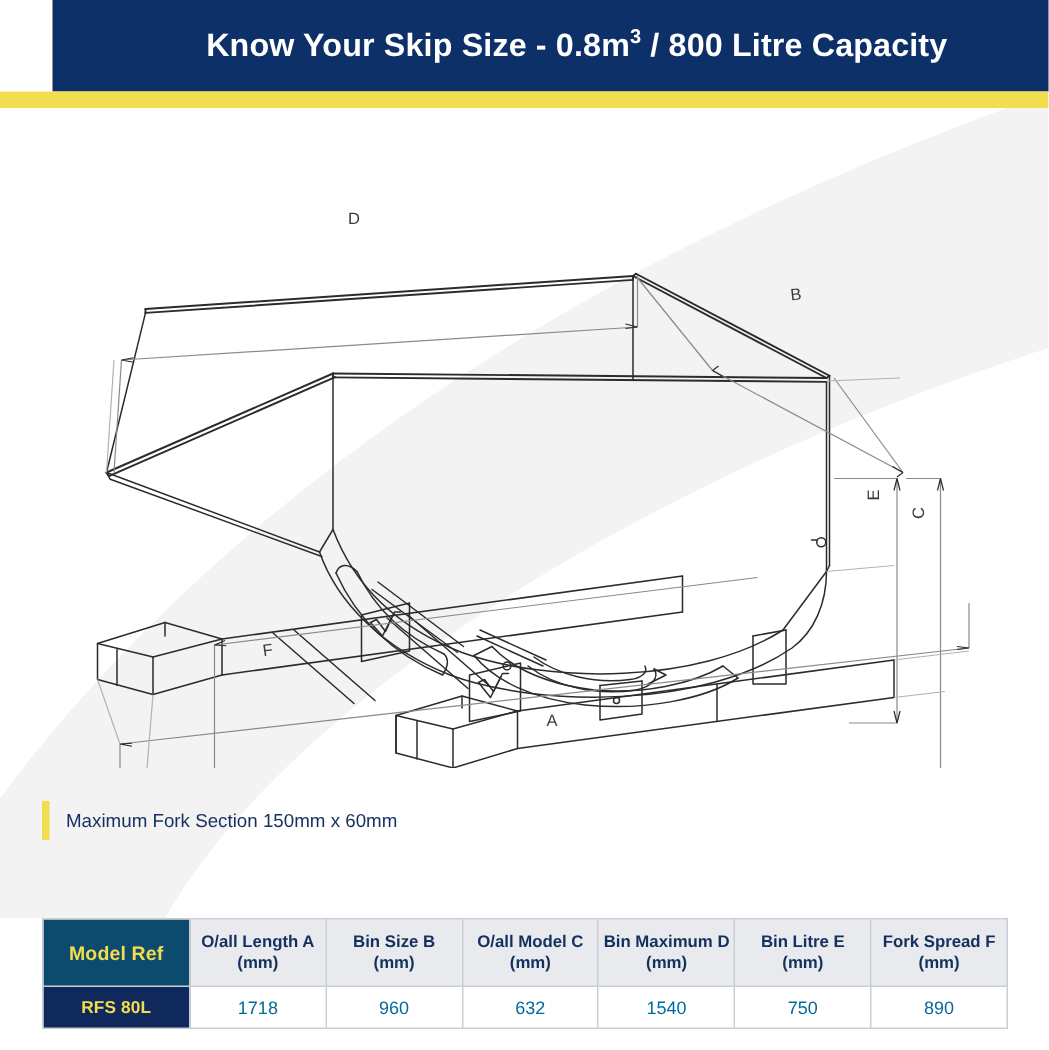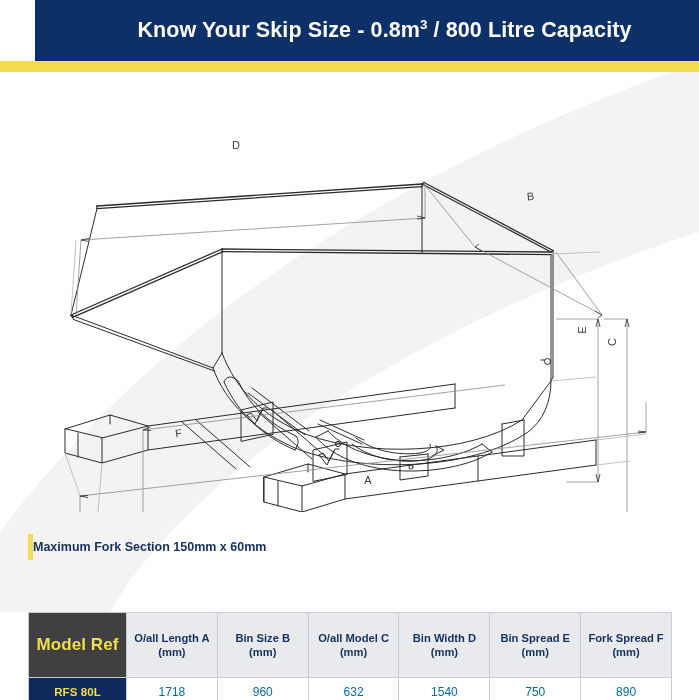--- a/index.html
+++ b/index.html
@@ -66,23 +66,24 @@
     display:flex; align-items:stretch;
     height:26px;
   }
   .fork-note-bar{
     width:5px;
     background:#f2dd4e;
     flex:0 0 5px;
   }
   .fork-note-text{
     display:flex; align-items:center;
+    padding-left:11px;
     color:#14305f;
     font-size:12.5px;
-    font-weight:bold;
+    font-weight:normal;
     white-space:nowrap;
   }
 
   
   .spec-table-wrap{
     position:absolute;
     left:28px; top:612px;
     width:644px;
   }
   table.spec-table{
@@ -90,37 +91,37 @@
     width:644px;
     table-layout:fixed;
   }
   table.spec-table td,
   table.spec-table th{
     border:1px solid #c9cdd4;
     text-align:center;
     vertical-align:middle;
   }
   th.model-head{
-    background:#404040;
+    background:#0c4a6e;
     color:#f2dd4e;
-    font-size:17px;
+    font-size:13px;
     font-weight:bold;
     height:42px;
     width:98px;
     border-color:#4c5f93;
     letter-spacing:.1px;
   }
   th.dim-head{
     background:#e8eaee;
     color:#14305f;
     font-size:11.2px;
     font-weight:bold;
     height:42px;
     line-height:1.25;
-    padding:18px 1px;
+    padding:8px 1px;
   }
   td.model-cell{
     background:#10295c;
     color:#f2dd4e;
     font-size:11.5px;
     font-weight:bold;
     height:28px;
     border-color:#10295c;
     letter-spacing:.1px;
     margin-left:40px;
@@ -374,25 +375,25 @@
           </th>
           <th class="dim-head">
             <span>Bin Size B</span><br>
             <span>(mm)</span>
           </th>
           <th class="dim-head">
             <span>O/all Model C</span><br>
             <span>(mm)</span>
           </th>
           <th class="dim-head">
-            <span>Bin Width D</span><br>
-            <span>(mm)</span>
-          </th>
-          <th class="dim-head">
-            <span>Bin Spread E</span><br>
+            <span>Bin Maximum D</span><br>
+            <span>(mm)</span>
+          </th>
+          <th class="dim-head">
+            <span>Bin Litre E</span><br>
             <span>(mm)</span>
           </th>
           <th class="dim-head">
             <span>Fork Spread F</span><br>
             <span>(mm)</span>
           </th>
         </tr>
       </thead>
       <tbody>
         <tr>

